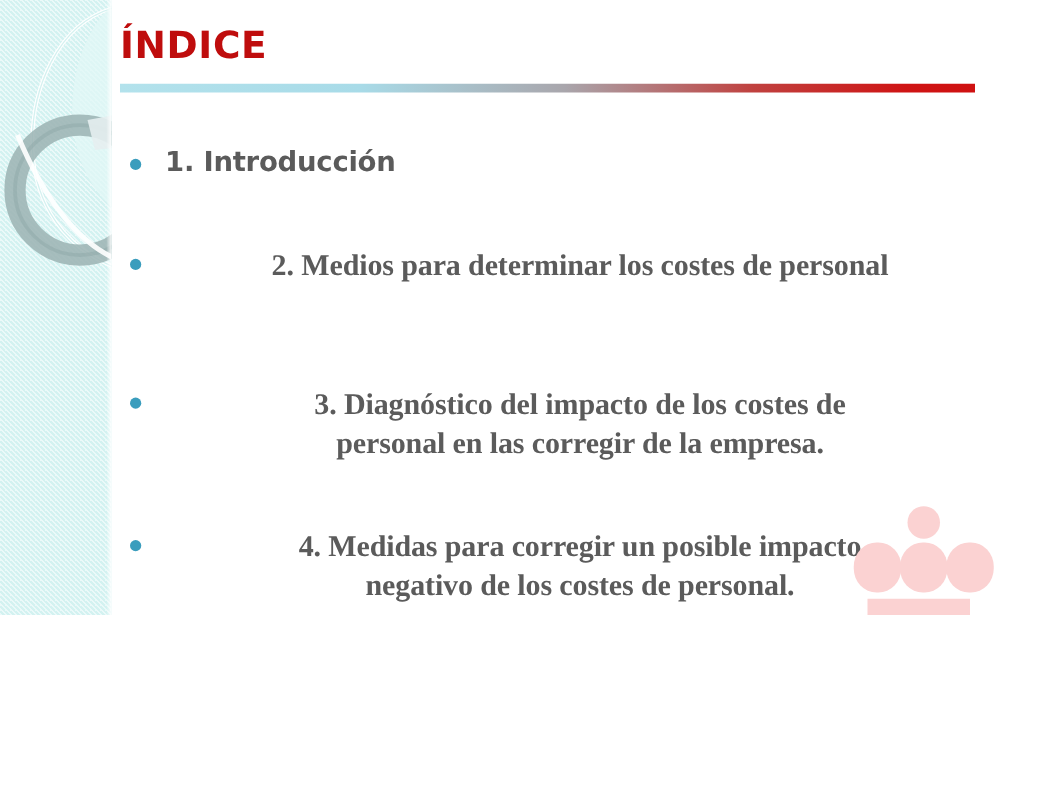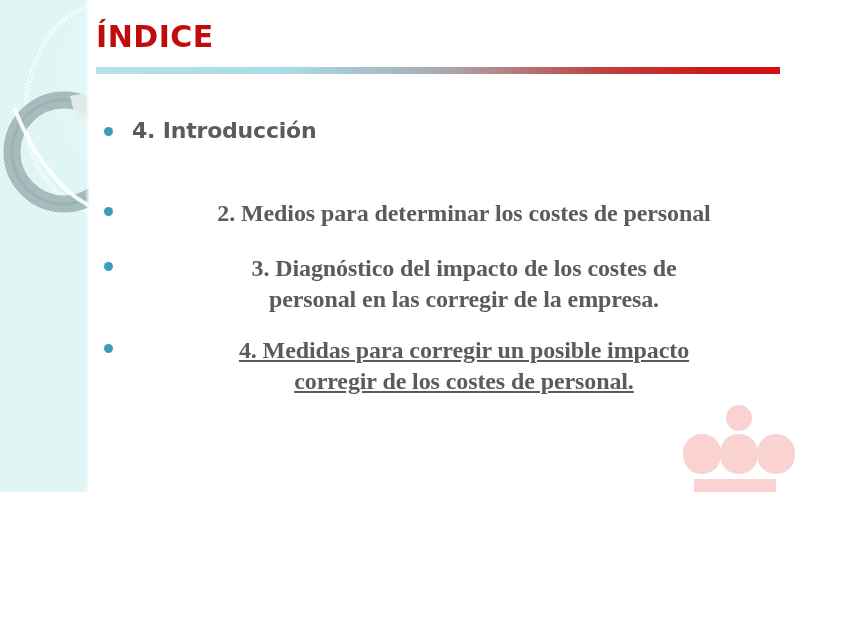--- a/index.html
+++ b/index.html
@@ -114,24 +114,24 @@
     font-family: "Liberation Serif", "DejaVu Serif", serif;
     font-size: 24px;
     line-height: 31px;
     letter-spacing: -0.1px;
     text-align: center;
   }
 
   #item-2 { margin-top: 52px; }
   #item-2 .dot { top: 9px; }
 
-  #item-3 { margin-top: 24px; }
+  #item-3 { margin-top: 80px; }
   #item-3 .dot { top: 9px; }
 
-  #item-4 { margin-top: 20px; text-decoration: underline; }
+  #item-4 { margin-top: 52px; }
   #item-4 .dot { top: 9px; }
 
   #item-5 { margin-top: 52px; }
   #item-5 .dot { top: 9px; }
 
   
   #logo {
     position: absolute;
     left: 672px;
     top: 400px;
@@ -203,38 +203,38 @@
     <div id="sidebar-edge"></div>
   </div>
 
   <div id="title">ÍNDICE</div>
   <div id="title-rule"></div>
 
   <div id="list">
 
     <div class="item" id="item-1">
       <span class="dot"></span>
-      <span class="txt">4. Introducción</span>
+      <span class="txt">1. Introducción</span>
     </div>
 
     <div class="item serifish" id="item-2">
       <span class="dot"></span>
       <span class="txt">2. Medios para determinar los costes de personal</span>
     </div>
 
     <div class="item serifish" id="item-3">
       <span class="dot"></span>
       <span class="txt">3. Diagnóstico del impacto de los costes de</span>
       <span class="txt">personal en las corregir de la empresa.</span>
     </div>
 
     <div class="item serifish" id="item-4">
       <span class="dot"></span>
       <span class="txt">4. Medidas para corregir un posible impacto</span>
-      <span class="txt">corregir de los costes de personal.</span>
+      <span class="txt">negativo de los costes de personal.</span>
     </div>
 
 
   </div>
 
   <div id="logo">
     <div class="crown-top"></div>
     <div class="crown-ball cb1"></div>
     <div class="crown-ball cb2"></div>
     <div class="crown-ball cb3"></div>

